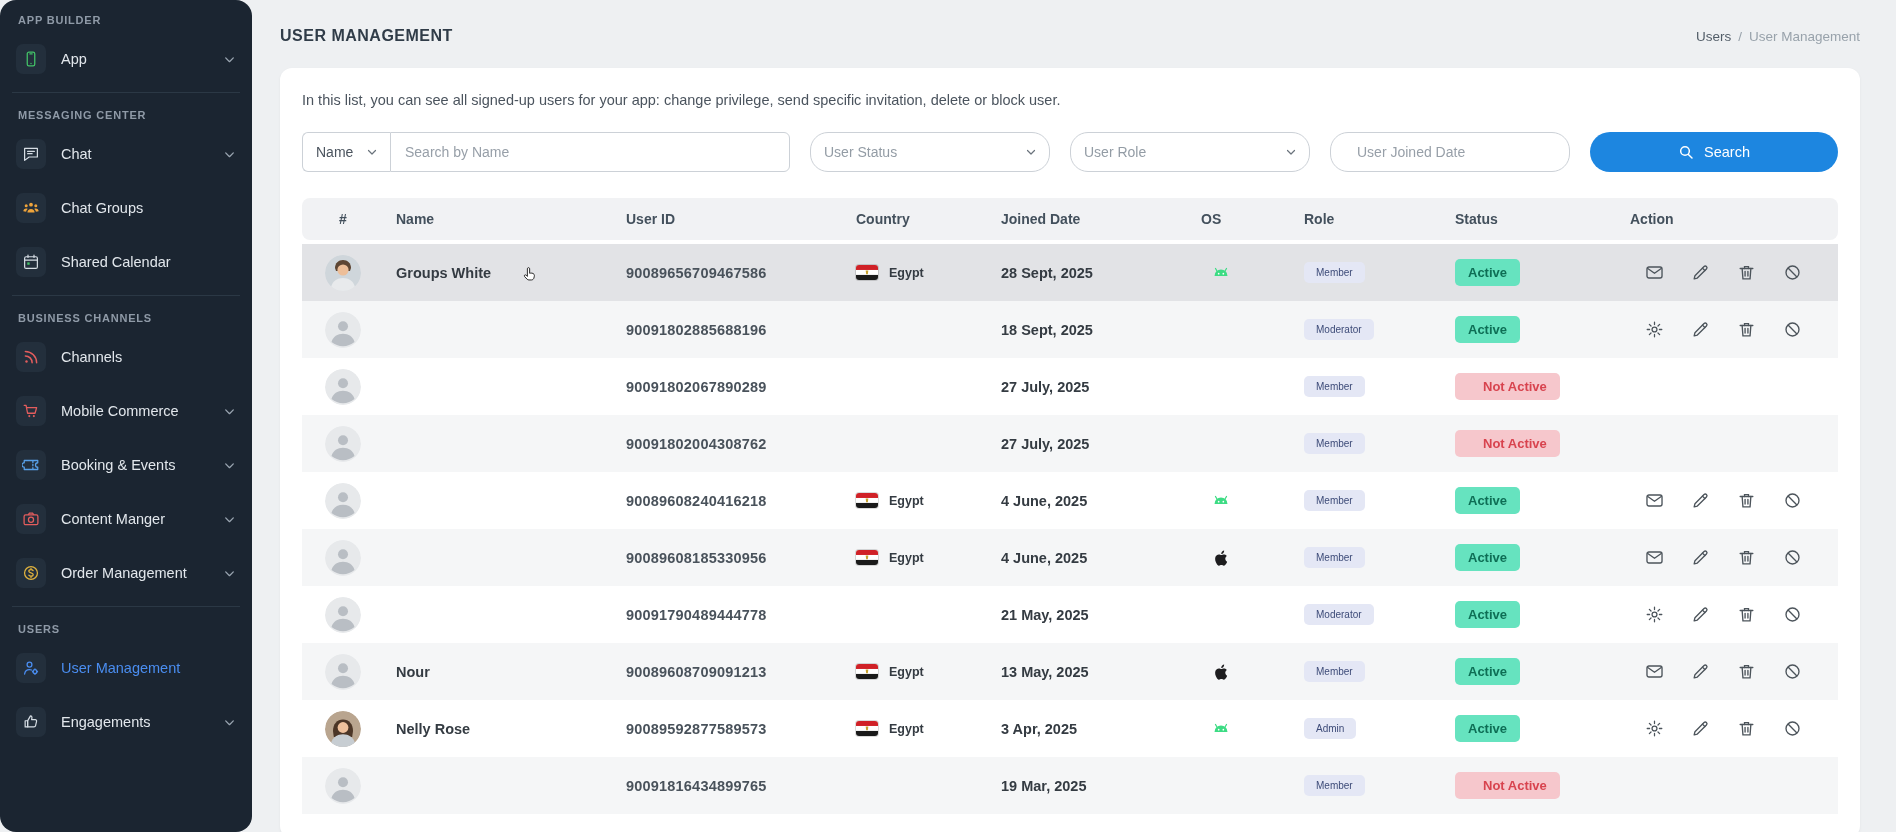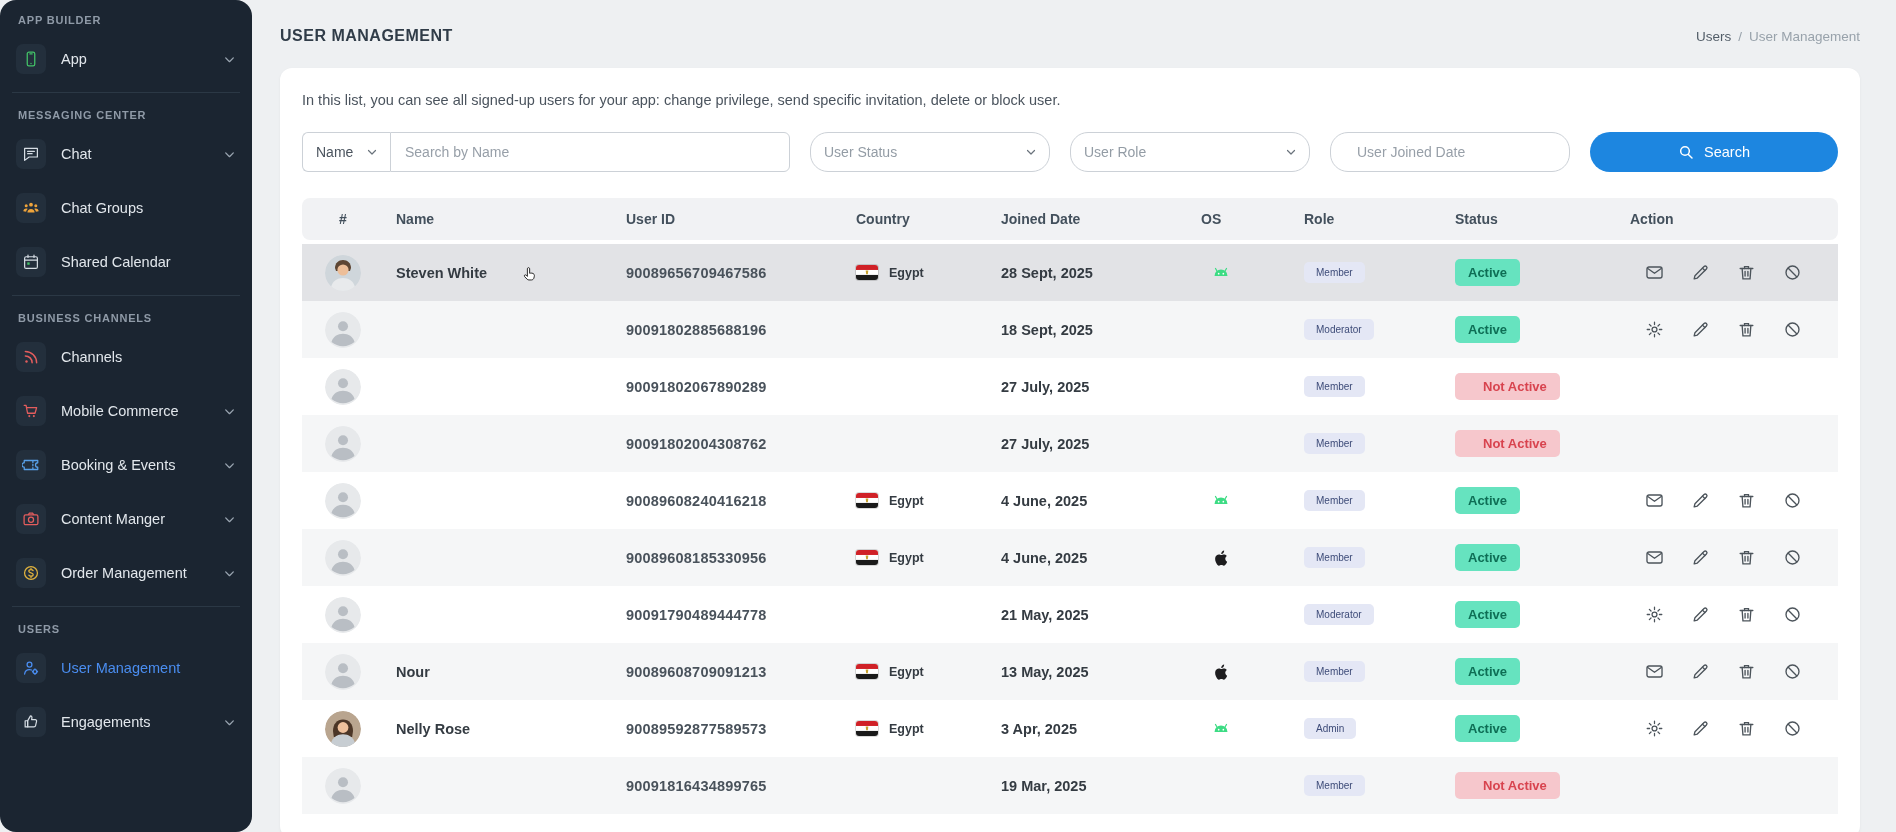--- a/index.html
+++ b/index.html
@@ -375,21 +375,21 @@
       <span class="avatar">
                   <svg viewBox="0 0 36 36">
                     <circle cx="18" cy="18" r="18" fill="#cfd6db"></circle>
                     <path d="M10 13c0-5 3.5-8 8-8s8 3 8 8l-1 3H11z" fill="#5d4634"></path>
                     <circle cx="18" cy="15" r="5.6" fill="#edbe98"></circle>
                     <path d="M6 32c1.5-6 6.5-9 12-9s10.5 3 12 9a18 18 0 0 1-24 0z" fill="#e8eaec"></path>
                   </svg>
                 </span>
     </div>
     <div class="cell c-name">
-      <span class="name-text">Steven White</span>
+      <span class="name-text">Groups White</span>
       <span class="cursor-icon">
                   <svg viewBox="0 0 24 24">
                     <path d="M9.2 2.5c.9 0 1.6.7 1.6 1.6v6.4l1.2-.2c2.8-.5 5.5.8 5.5 3.3 0 .9-.4 2.6-.8 3.8-.5 1.5-1.8 2.5-3.4 2.5h-3.6c-.9 0-1.8-.4-2.4-1l-3.6-3.7c-.6-.6-.6-1.5 0-2.1.6-.6 1.5-.6 2.1 0l1.8 1.8V4.1c0-.9.7-1.6 1.6-1.6z" fill="#fff" stroke="#1a1a1a" stroke-width="1.3"></path>
                   </svg>
                 </span>
     </div>
     <div class="cell c-id">90089656709467586</div>
     <div class="cell c-country">
       <span class="flag">
                   <svg viewBox="0 0 24 16" preserveAspectRatio="none">

